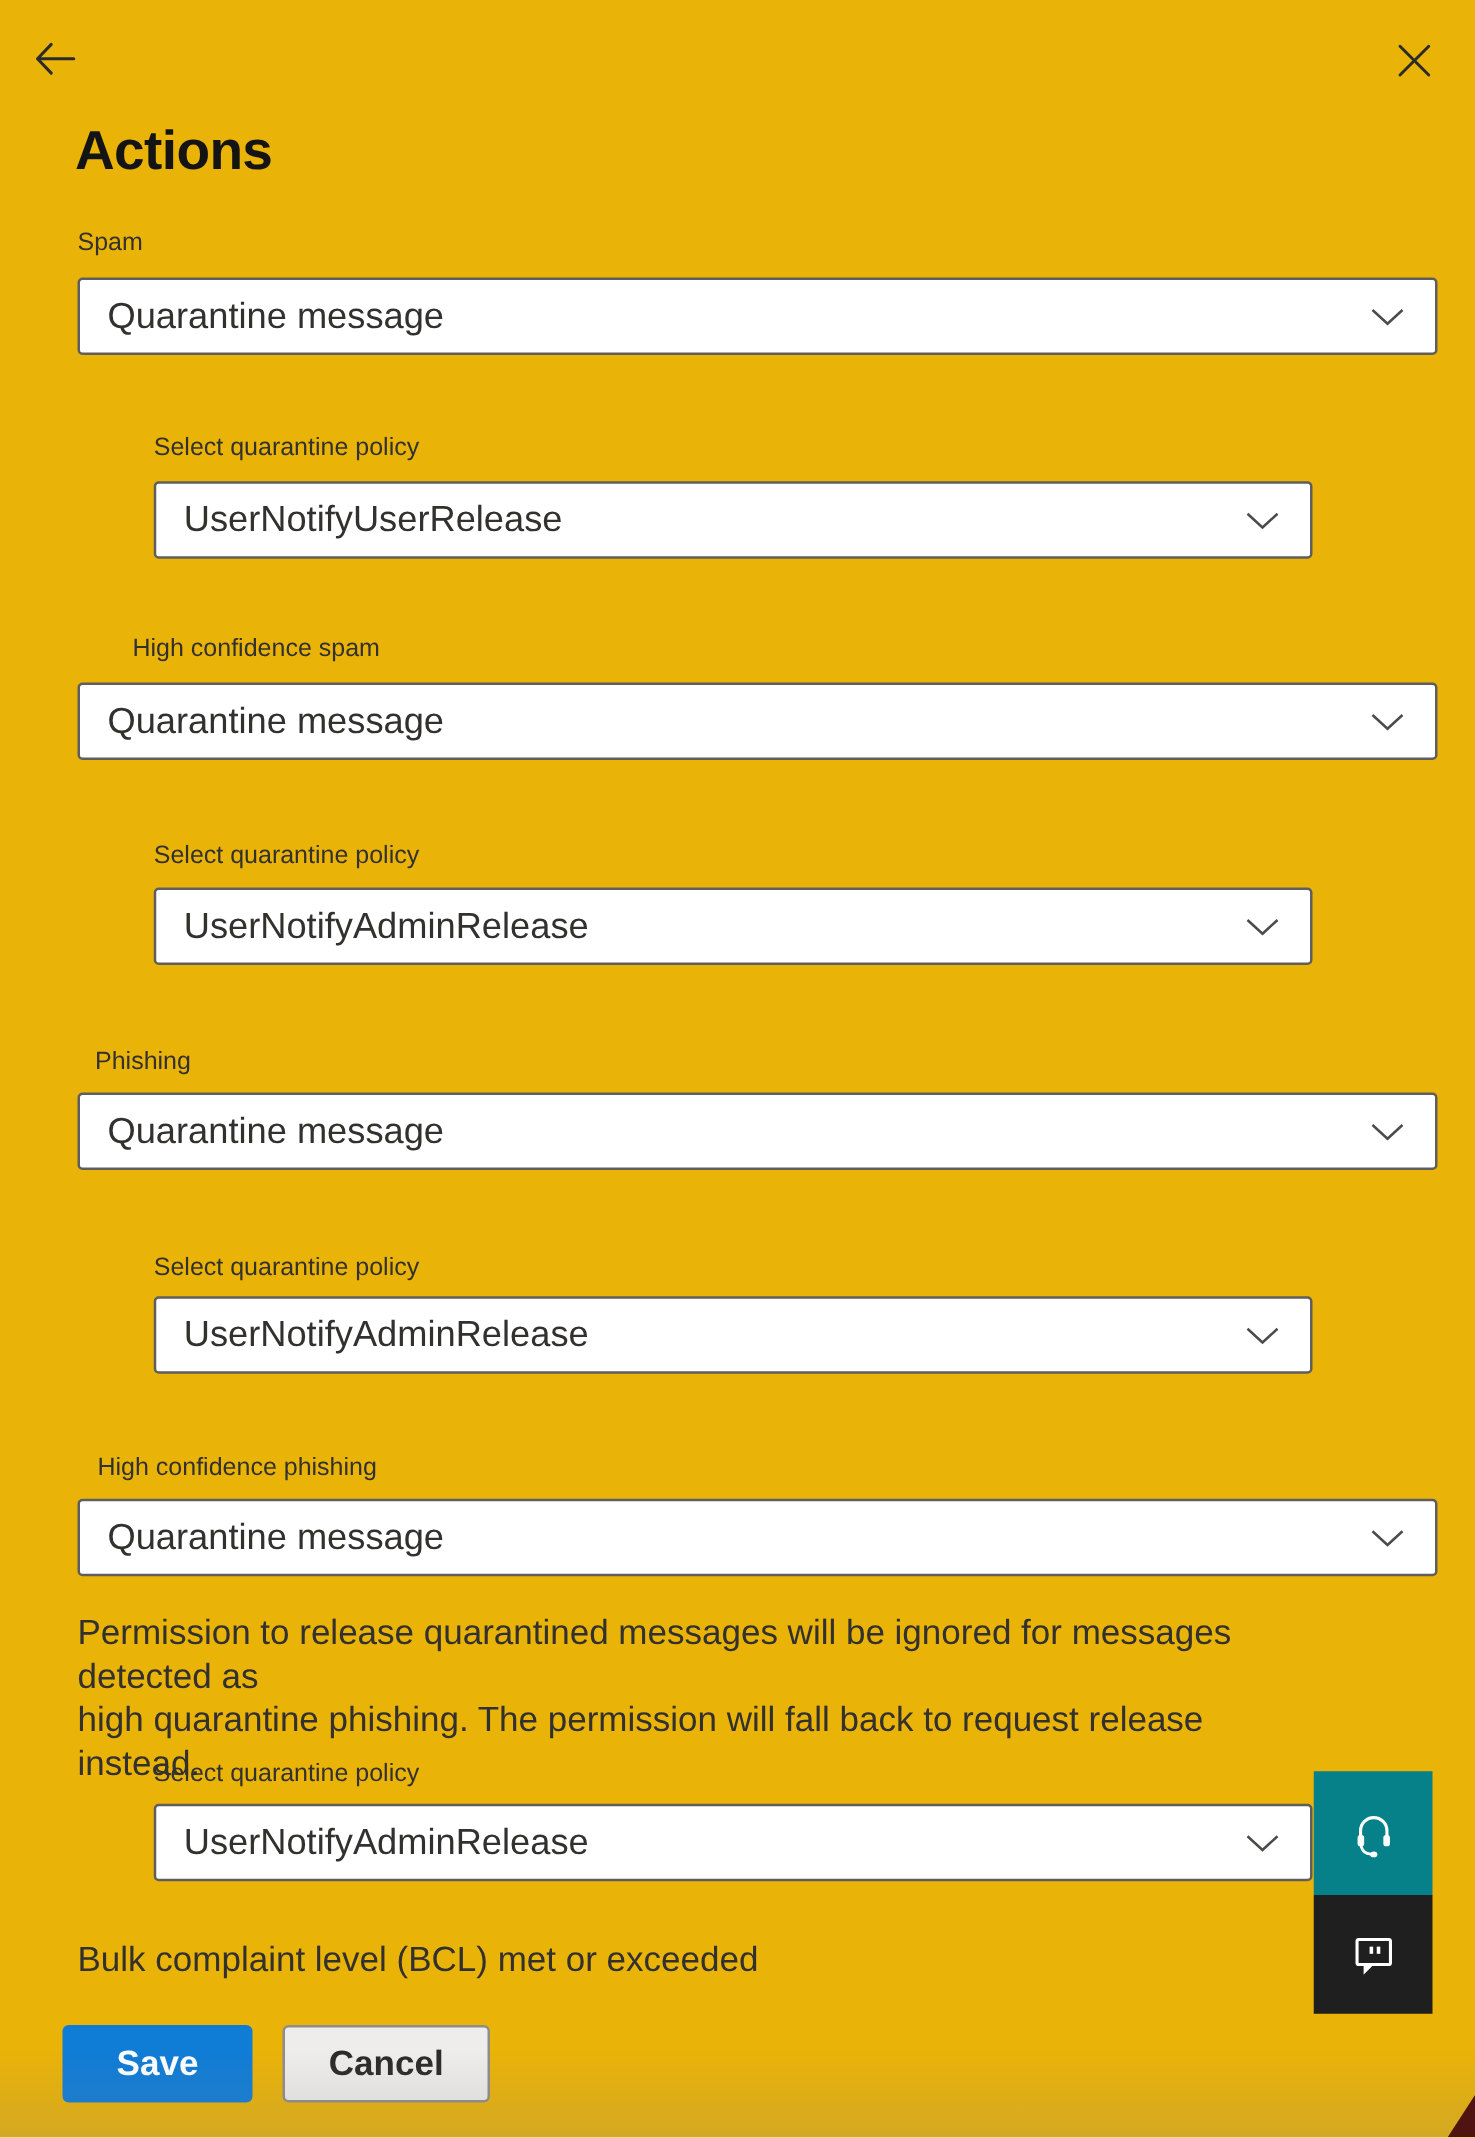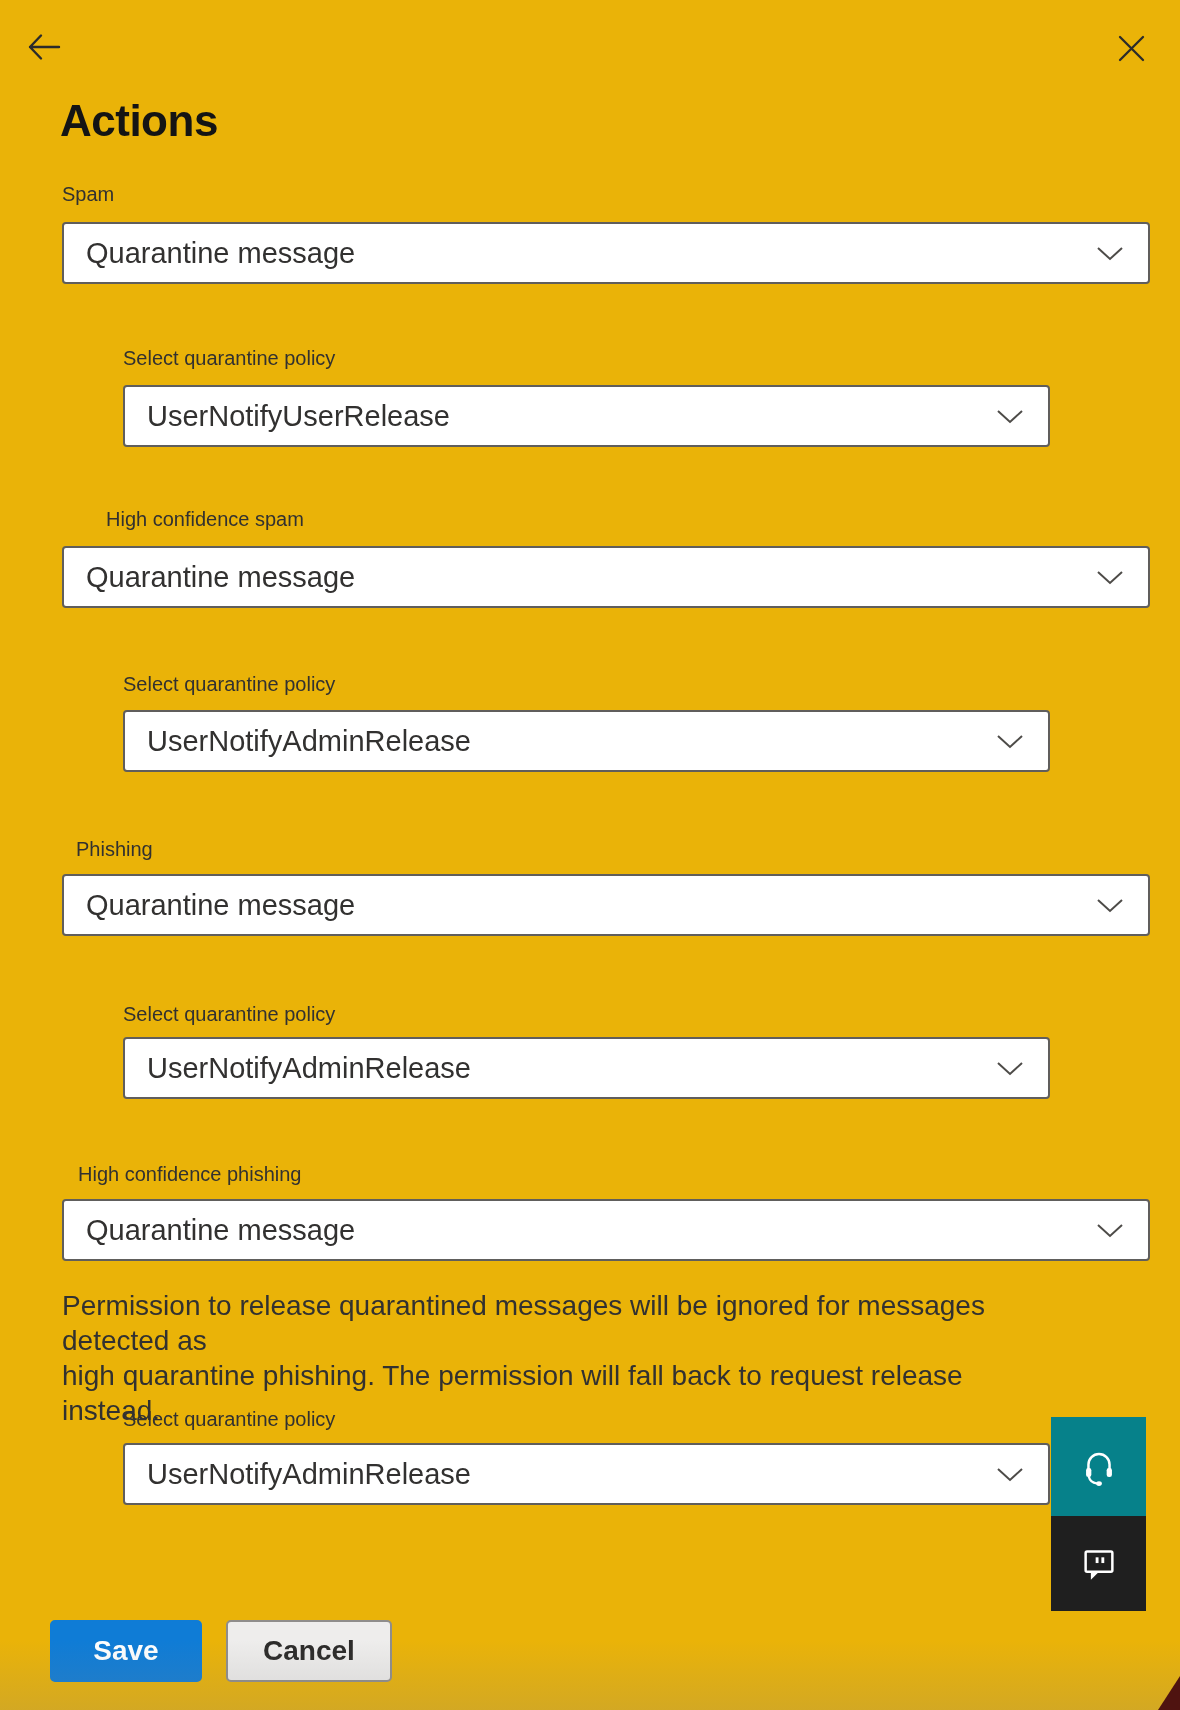--- a/index.html
+++ b/index.html
@@ -150,20 +150,21 @@
   </div>
 
   <div class="field-label" style="left:123px; top:1401px;">Select quarantine policy</div>
   <div class="dropdown dd-ind" style="top:1443px;">
     <span class="dd-value">UserNotifyAdminRelease</span>
     <svg class="chev" width="28" height="15" viewBox="0 0 28 15">
       <path d="M2 2 L14 13 L26 2" fill="none" stroke="#4d4b48" stroke-width="2"></path>
     </svg>
   </div>
 
+  <div class="truncated-label">Bulk complaint level (BCL) met or exceeded</div>
 
   <button class="btn btn-save">Save</button>
   <button class="btn btn-cancel">Cancel</button>
 
   <button class="float-btn float-help">
     <svg width="46" height="46" viewBox="0 0 48 48">
       <path d="M13 27 v-5.5 a11 11 0 0 1 22 0 V27" fill="none" stroke="#ffffff" stroke-width="2.6" stroke-linecap="round"></path>
       <rect x="10.5" y="25" width="5.5" height="9.5" rx="2.4" fill="#ffffff"></rect>
       <rect x="32" y="25" width="5.5" height="9.5" rx="2.4" fill="#ffffff"></rect>
       <path d="M13.5 34.5 q1.5 6 8 6.5" fill="none" stroke="#ffffff" stroke-width="2.4" stroke-linecap="round"></path>

